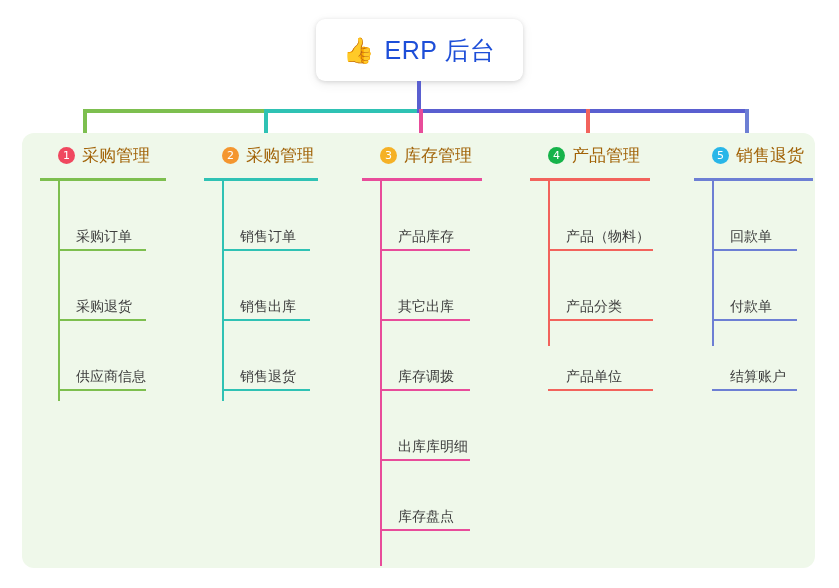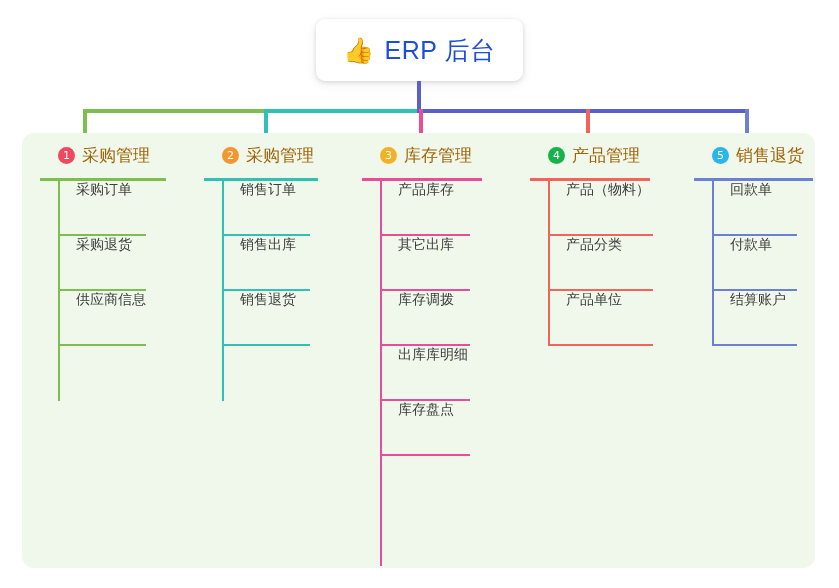--- a/index.html
+++ b/index.html
@@ -119,25 +119,25 @@
     padding-top: 0;
   }
   .trunk {
     position: absolute;
     left: 18px;
     top: 0;
     width: 2px;
   }
   .leaf {
     position: relative;
-    height: 55px;
+    height: 70px;
     box-sizing: border-box;
     padding-left: 36px;
     display: flex;
-    align-items: flex-start;
+    align-items: flex-end;
   }
   .leaf-label {
     font-size: 14px;
     color: #3d3d3d;
     white-space: nowrap;
     padding-bottom: 5px;
   }
   .leaf-underline {
     position: absolute;
     left: 18px;

